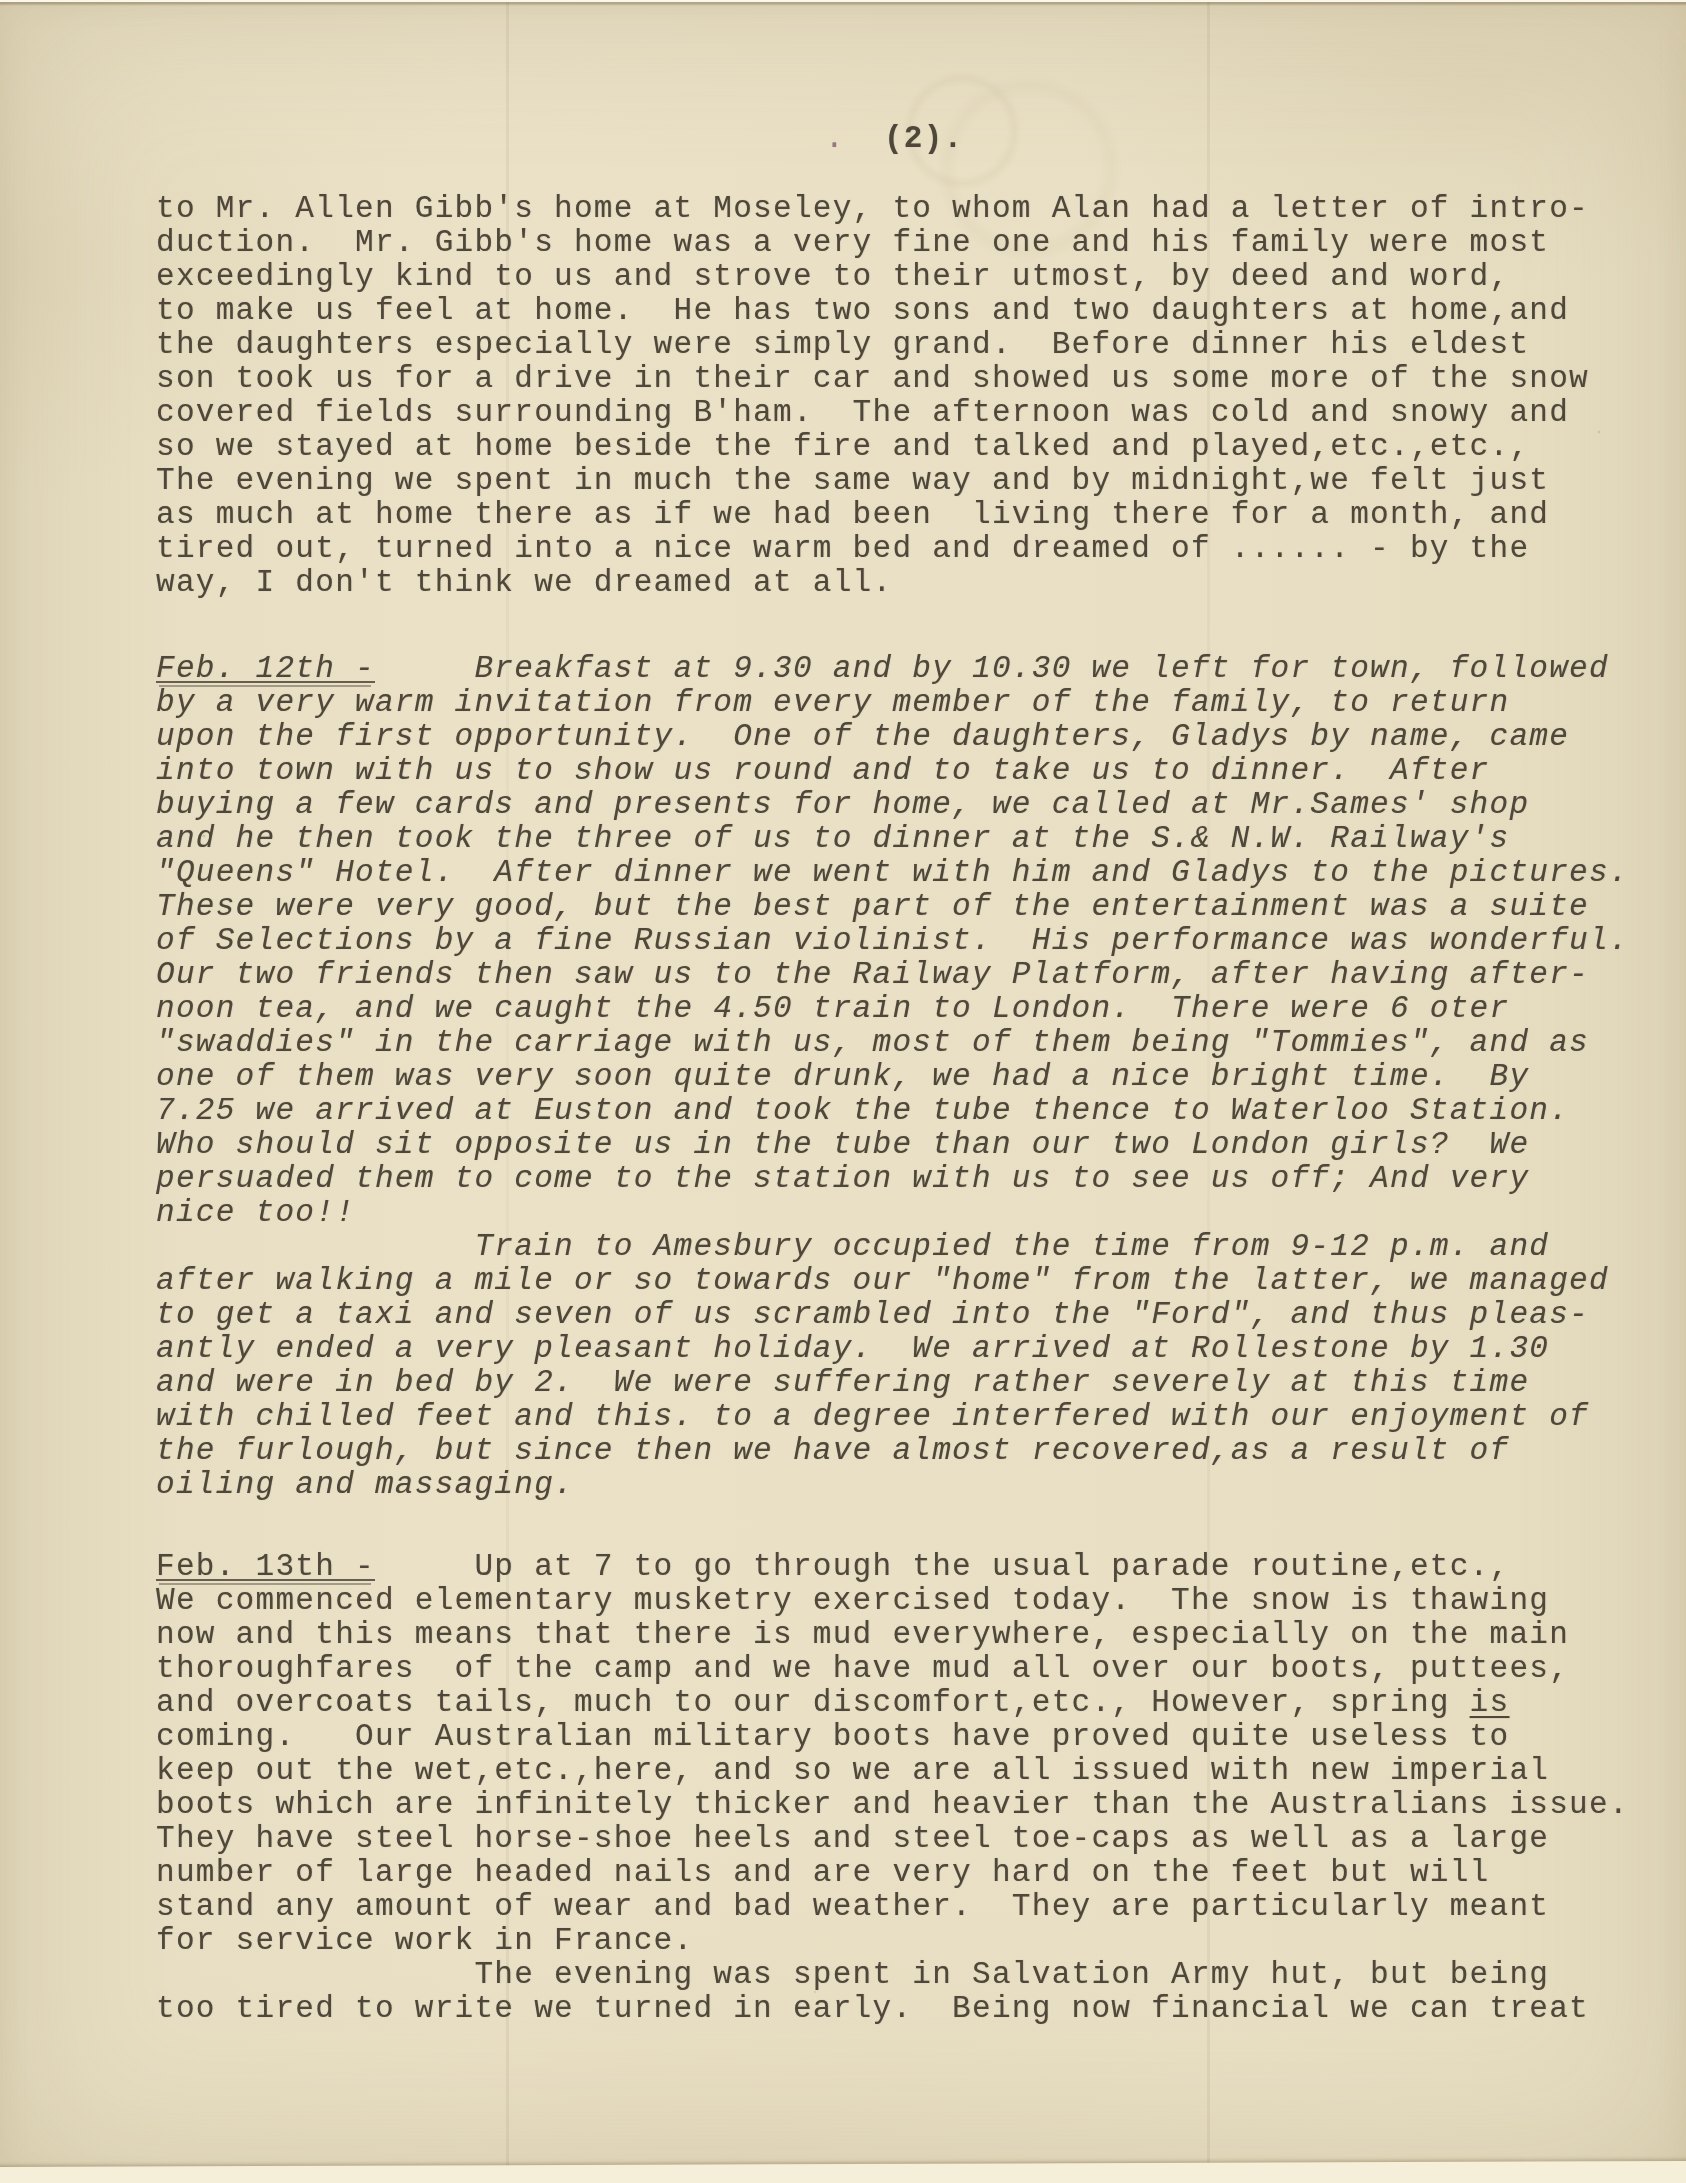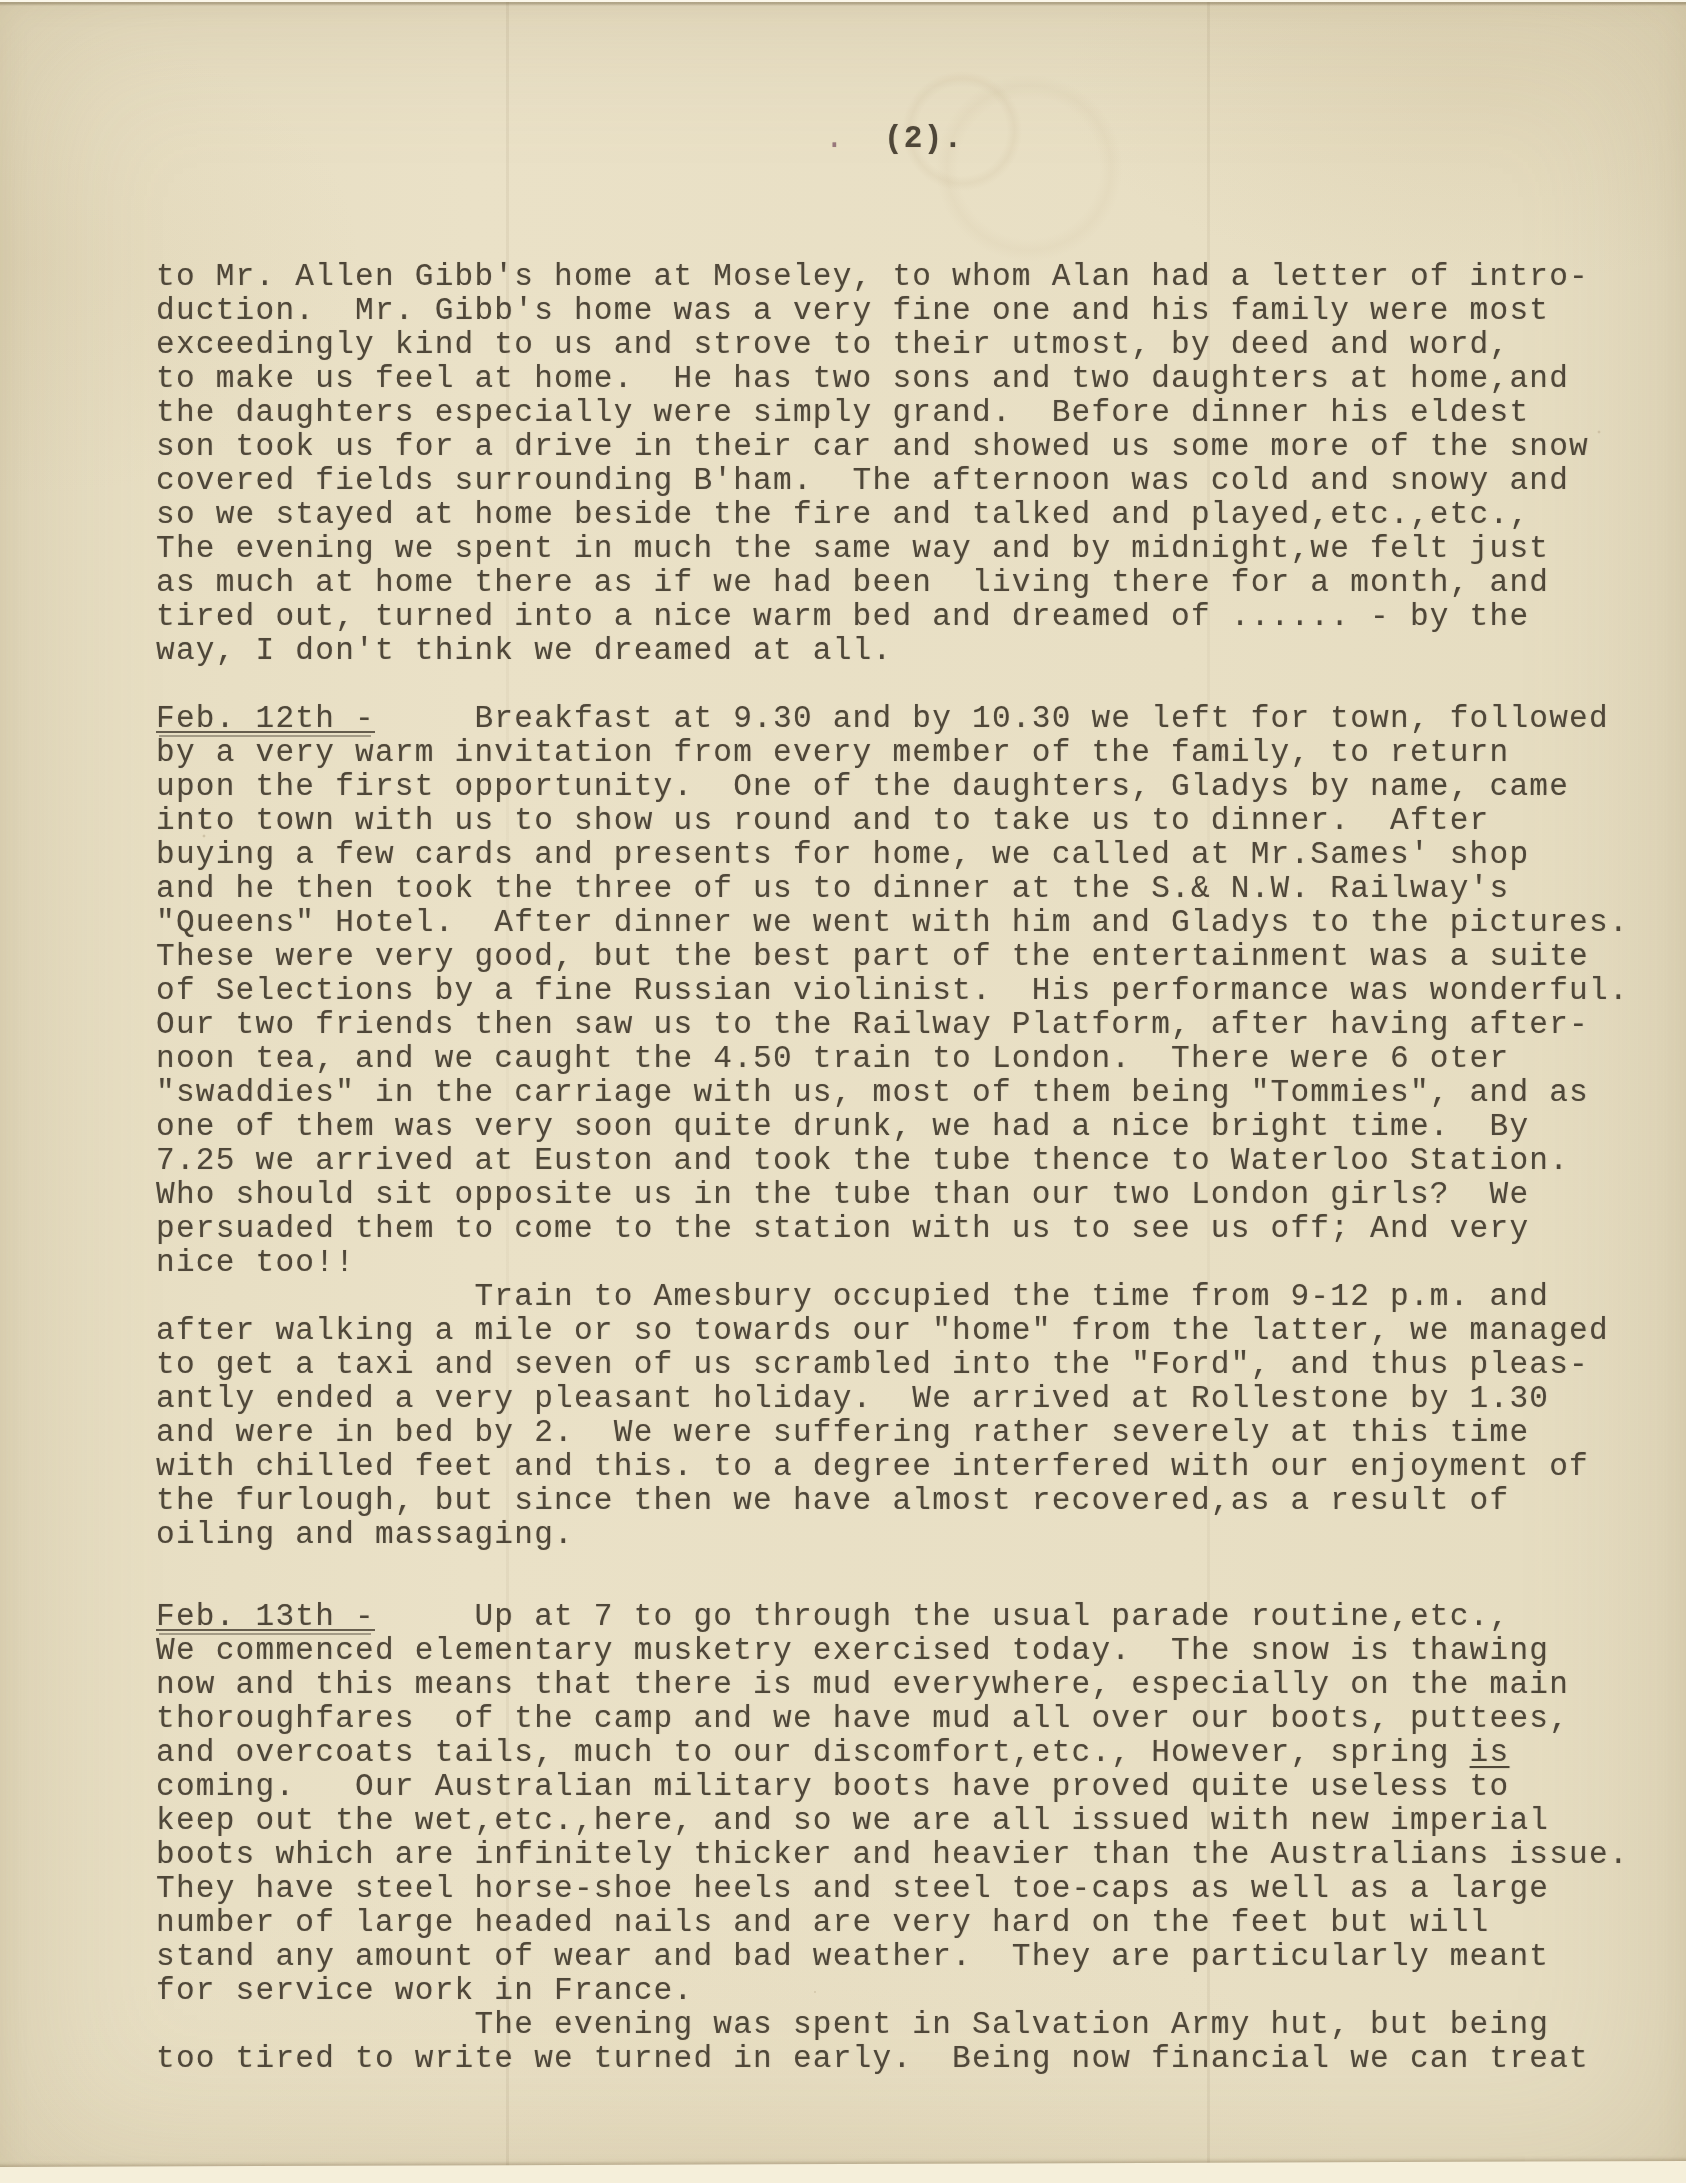--- a/index.html
+++ b/index.html
@@ -54,22 +54,22 @@
   .page-number{
     margin-top:122px;
     display:flex;justify-content:center;align-items:baseline;gap:39px;
     transform:translateX(-20px);
   }
   .stray-dot{
     color:#8b6670;opacity:0.85;
   }
   .num{font-weight:bold;}
   .text{white-space:pre;}
-  .intro{margin-top:104px;}
-  .entry-feb12{margin-top:34px;}
+  .intro{margin-top:36px;}
+  .entry-feb12{margin-top:52px;font-style:italic;}
   .entry-feb13{margin-top:48px;}
   .date-heading{
     background-image:
       linear-gradient(rgba(79,71,57,0.85),rgba(79,71,57,0.85)),
       linear-gradient(rgba(79,71,57,0.45),rgba(79,71,57,0.45));
     background-size:100% 2px,97% 2px;
     background-position:0 calc(100% - 4px),3.4px 100%;
     background-repeat:no-repeat;
     padding-bottom:1.3px;
   }

